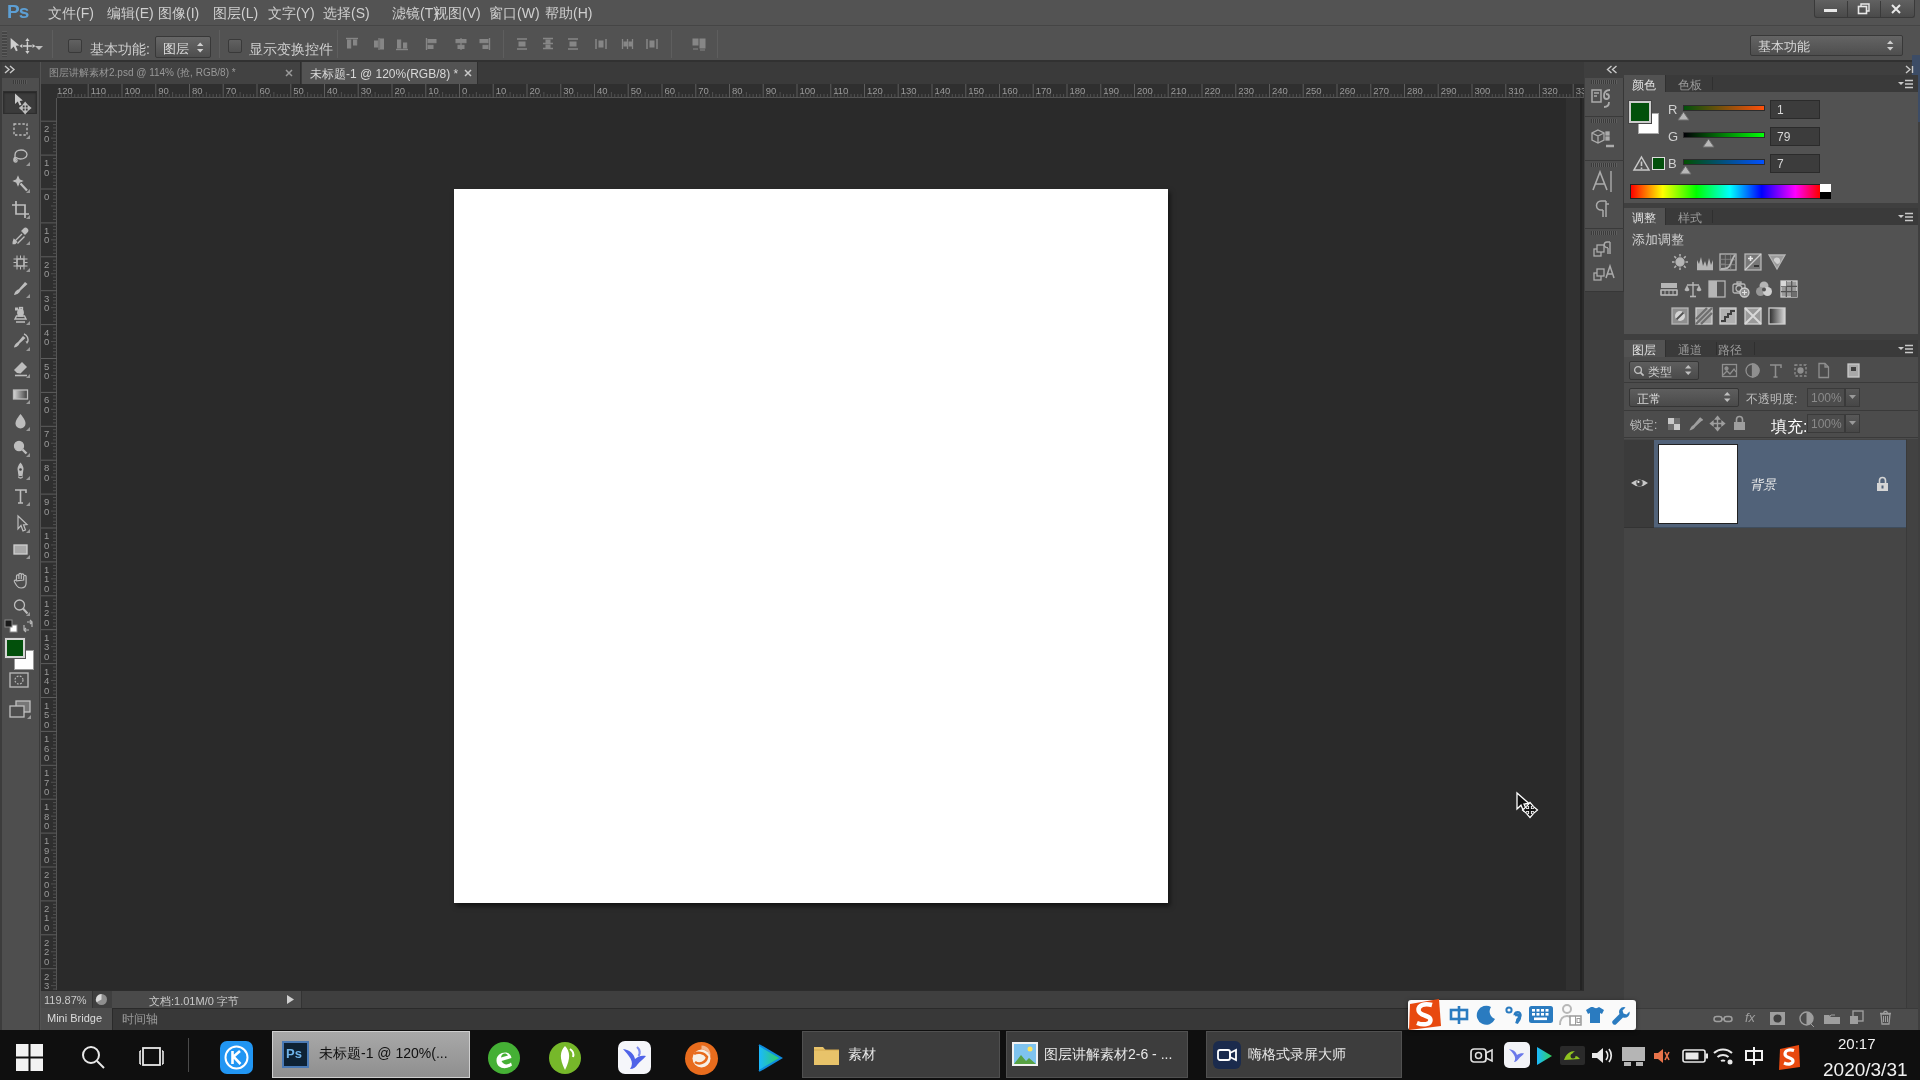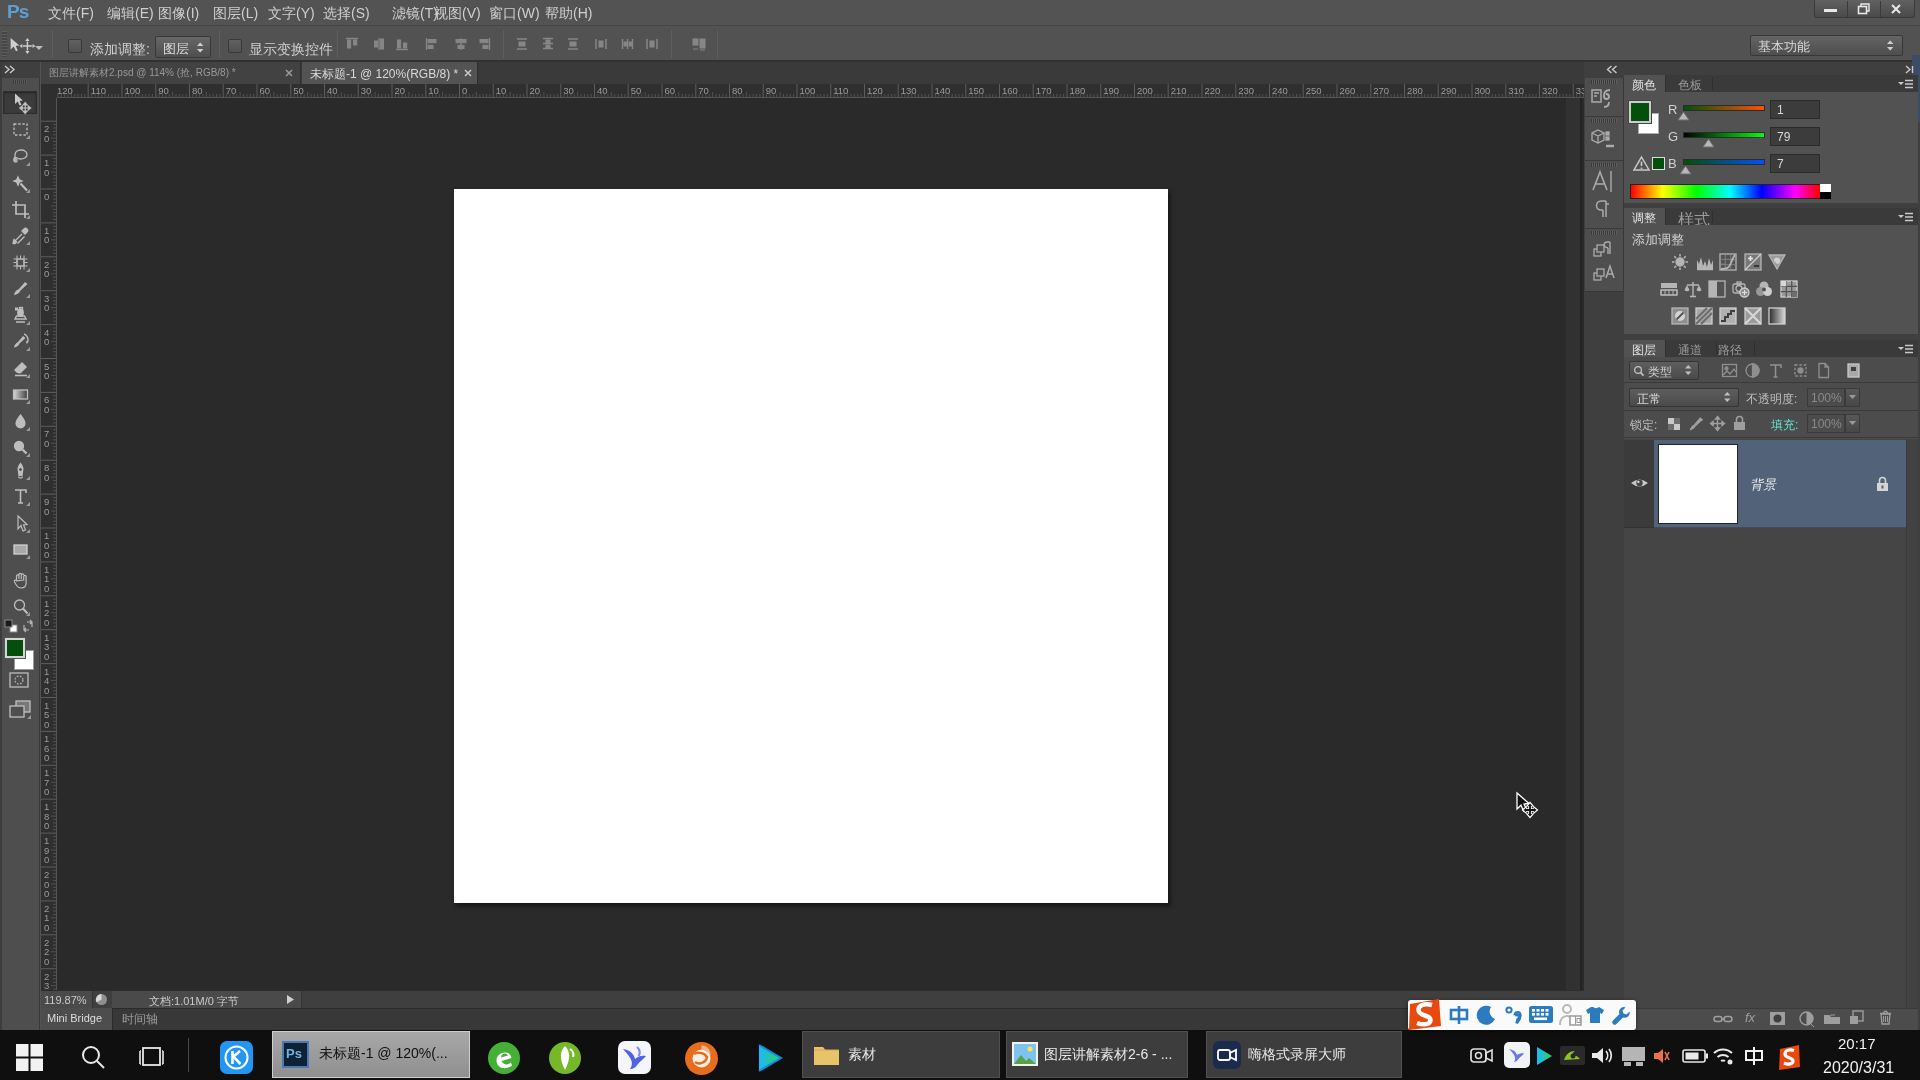--- a/index.html
+++ b/index.html
@@ -40,21 +40,21 @@
       <path d="M22 19 l2.4-3.2 h-4.8z"></path>
       <path d="M13 10 l3.2-2.4 v4.8z"></path>
       <path d="M31 10 l-3.2-2.4 v4.8z"></path>
     </g>
   </svg>
 <svg style="left:34px;top:45px" width="10" height="6">
     <path d="M1 1 l4 4 l4-4z" fill="#bdbdbd"></path>
   </svg>
 <div class="ab" style="left:52px;top:30px;width:1px;height:28px;background:#404040;border-right:1px solid #5e5e5e"></div>
 <div class="ab" style="left:68px;top:39px;width:14px;height:14px;background:linear-gradient(#616161,#505050);border:1px solid #393939;border-radius:2px"></div>
-<div class="tx" style="left:90px;top:41px;font-size:14px;color:#cfcfcf">添加调整:</div>
+<div class="tx" style="left:90px;top:41px;font-size:14px;color:#cfcfcf">基本功能:</div>
 <div class="ab" style="left:155px;top:36px;width:56px;height:22px;background:linear-gradient(#676767,#4e4e4e);border:1px solid #383838;border-radius:2px"></div>
 <div class="tx" style="left:163px;top:40px;font-size:13px;color:#dcdcdc">图层</div>
 <svg style="left:196px;top:42px" width="9" height="11">
     <path d="M1 4 l3.2-3.5 L7.4 4z M1 7 l3.2 3.5 L7.4 7z" fill="#cfcfcf"></path>
   </svg>
 <div class="ab" style="left:219px;top:30px;width:1px;height:28px;background:#404040;border-right:1px solid #5e5e5e"></div>
 <div class="ab" style="left:228px;top:39px;width:14px;height:14px;background:linear-gradient(#616161,#505050);border:1px solid #393939;border-radius:2px"></div>
 <div class="tx" style="left:249px;top:41px;font-size:14px;color:#cfcfcf">显示变换控件</div>
 <div class="ab" style="left:337px;top:30px;width:1px;height:28px;background:#404040;border-right:1px solid #5e5e5e"></div>
 <svg style="left:345px;top:37px" width="14" height="14" viewBox="0 0 14 14">
@@ -1300,21 +1300,21 @@
     <path d="M8.5 1 L16 14 H1z" fill="none" stroke="#c9c9c9" stroke-width="1.5"></path>
     <path d="M8.5 5.5 v4.5 M8.5 11.5 v1.6" stroke="#c9c9c9" stroke-width="1.6"></path>
   </svg>
 <div class="ab" style="left:1652px;top:157px;width:13px;height:13px;background:#02500b;border:1px solid #ddd"></div>
 <div class="ab" style="left:1630px;top:184px;width:200px;height:15px;border:1px solid #222;background:linear-gradient(90deg,#f00 0%,#ff0 16%,#0f0 33%,#0ff 50%,#00f 66%,#f0f 83%,#f00 95%)"></div>
 <div class="ab" style="left:1820px;top:184px;width:11px;height:8px;background:#fff"></div>
 <div class="ab" style="left:1820px;top:192px;width:11px;height:7px;background:#000"></div>
 <div class="ab" style="left:1624px;top:208px;width:294px;height:17px;background:#3a3a3a"></div>
 <div class="ab" style="left:1624px;top:208px;width:42px;height:17px;background:#525252;border-right:1px solid #303030"></div>
 <div class="tx" style="left:1632px;top:210px;font-size:12px;color:#e0e0e0">调整</div>
-<div class="tx" style="left:1678px;top:210px;font-size:16px;color:#9a9a9a">样式</div>
+<div class="tx" style="left:1678px;top:210px;font-size:12px;color:#9a9a9a">样式</div>
 <div class="ab" style="left:1712px;top:210px;width:1px;height:13px;background:#2f2f2f"></div>
 <svg style="left:1897px;top:212px" width="17" height="10">
     <path d="M1 3 l3 3 3-3z" fill="#c9c9c9"></path>
     <g stroke="#c9c9c9" stroke-width="1.4">
       <path d="M8 1.5 h8 M8 5 h8 M8 8.5 h8"></path>
     </g>
   </svg>
 <div class="ab" style="left:1624px;top:225px;width:294px;height:109px;background:#525252"></div>
 <div class="tx" style="left:1632px;top:231px;font-size:13px;color:#d0d0d0">添加调整</div>
 <svg style="left:1670px;top:252px" width="20" height="20" viewBox="0 0 20 20">
@@ -1520,21 +1520,21 @@
 <svg style="left:1710px;top:416px" width="15" height="15" viewBox="0 0 15 15">
     <g stroke="#9e9e9e" stroke-width="1.4" fill="#9e9e9e">
       <path d="M2.5 7.5 h10 M7.5 2.5 v10" fill="none"></path>
       <path d="M7.5 0.5 l2 2.5 h-4z M7.5 14.5 l2-2.5 h-4z M0.5 7.5 l2.5-2 v4z M14.5 7.5 l-2.5-2 v4z"></path>
     </g>
   </svg>
 <svg style="left:1733px;top:415px" width="13" height="16">
     <rect x="1" y="7" width="11" height="8" fill="#9e9e9e"></rect>
     <path d="M3.5 7 V4.5 a3 3 0 0 1 6 0 V7" fill="none" stroke="#9e9e9e" stroke-width="1.6"></path>
   </svg>
-<div class="tx" style="left:1771px;top:417px;font-size:12px;color:#5eead4">填充:</div>
+<div class="tx" style="left:1771px;top:417px;font-size:16px;color:#ffffff">填充:</div>
 <div class="ab" style="left:1807px;top:414px;width:38px;height:19px;background:#4c4c4c;border:1px solid #3a3a3a"></div>
 <div class="tx" style="left:1811px;top:417px;font-size:12px;color:#8a8a8a">100%</div>
 <div class="ab" style="left:1845px;top:414px;width:15px;height:19px;background:linear-gradient(#585858,#474747);border:1px solid #3a3a3a"></div>
 <svg style="left:1849px;top:421px" width="8" height="6">
     <path d="M0 0 l3.5 4 L7 0z" fill="#9a9a9a"></path>
   </svg>
 <div class="ab" style="left:1624px;top:439px;width:294px;height:569px;background:#454545"></div>
 <div class="ab" style="left:1906px;top:439px;width:12px;height:569px;background:#424242;border-left:1px solid #3a3a3a"></div>
 <div class="ab" style="left:1624px;top:440px;width:30px;height:88px;background:#3b3b3b;border-bottom:1px solid #333"></div>
 <div class="ab" style="left:1654px;top:440px;width:252px;height:88px;background:#516279;border-bottom:1px solid #3e4d5e"></div>
@@ -1707,21 +1707,21 @@
     <g stroke="#f2f2f2" stroke-width="2" fill="none">
       <path d="M10 1 v18"></path>
       <rect x="2" y="5" width="16" height="9"></rect>
     </g>
   </svg>
 <svg style="left:1777px;top:1044px" width="25" height="28">
     <path d="M3 5 L22 1 L23 23 L2 26z" fill="#e8490f"></path>
     <path d="M17 6.5 c-5-1.5-9 0-9 3.5 0 4.5 8 3 8 7 0 3-4.5 4-9 2" stroke="#fff" stroke-width="3.2" fill="none"></path>
   </svg>
 <div class="tx" style="left:1838px;top:1035px;font-size:15px;color:#f2f2f2">20:17</div>
-<div class="tx" style="left:1823px;top:1059px;font-size:16px;color:#f2f2f2">2020/3/31</div>
+<div class="tx" style="left:1823px;top:1059px;font-size:19px;color:#f2f2f2">2020/3/31</div>
 <div class="ab" style="left:1408px;top:1000px;width:228px;height:30px;background:#fafafa;border-radius:3px;box-shadow:0 1px 4px rgba(0,0,0,.5)"></div>
 <svg style="left:1406px;top:996px" width="38" height="36">
     <path d="M4 8 L33 3 L35 30 L3 34z" fill="#e8490f"></path>
     <path d="M26 9 c-7.5-2-13.5 0-13.5 5 0 6.5 12 4.5 12 10 0 4.5-7 5.5-13.5 3" stroke="#fff" stroke-width="4.5" fill="none"></path>
   </svg>
 <svg style="left:1449px;top:1005px" width="20" height="20" viewBox="0 0 20 20">
     <g stroke="#2a7bc0" stroke-width="2.6" fill="none">
       <path d="M10 1 v18"></path>
       <rect x="2" y="5" width="16" height="9"></rect>
     </g>

